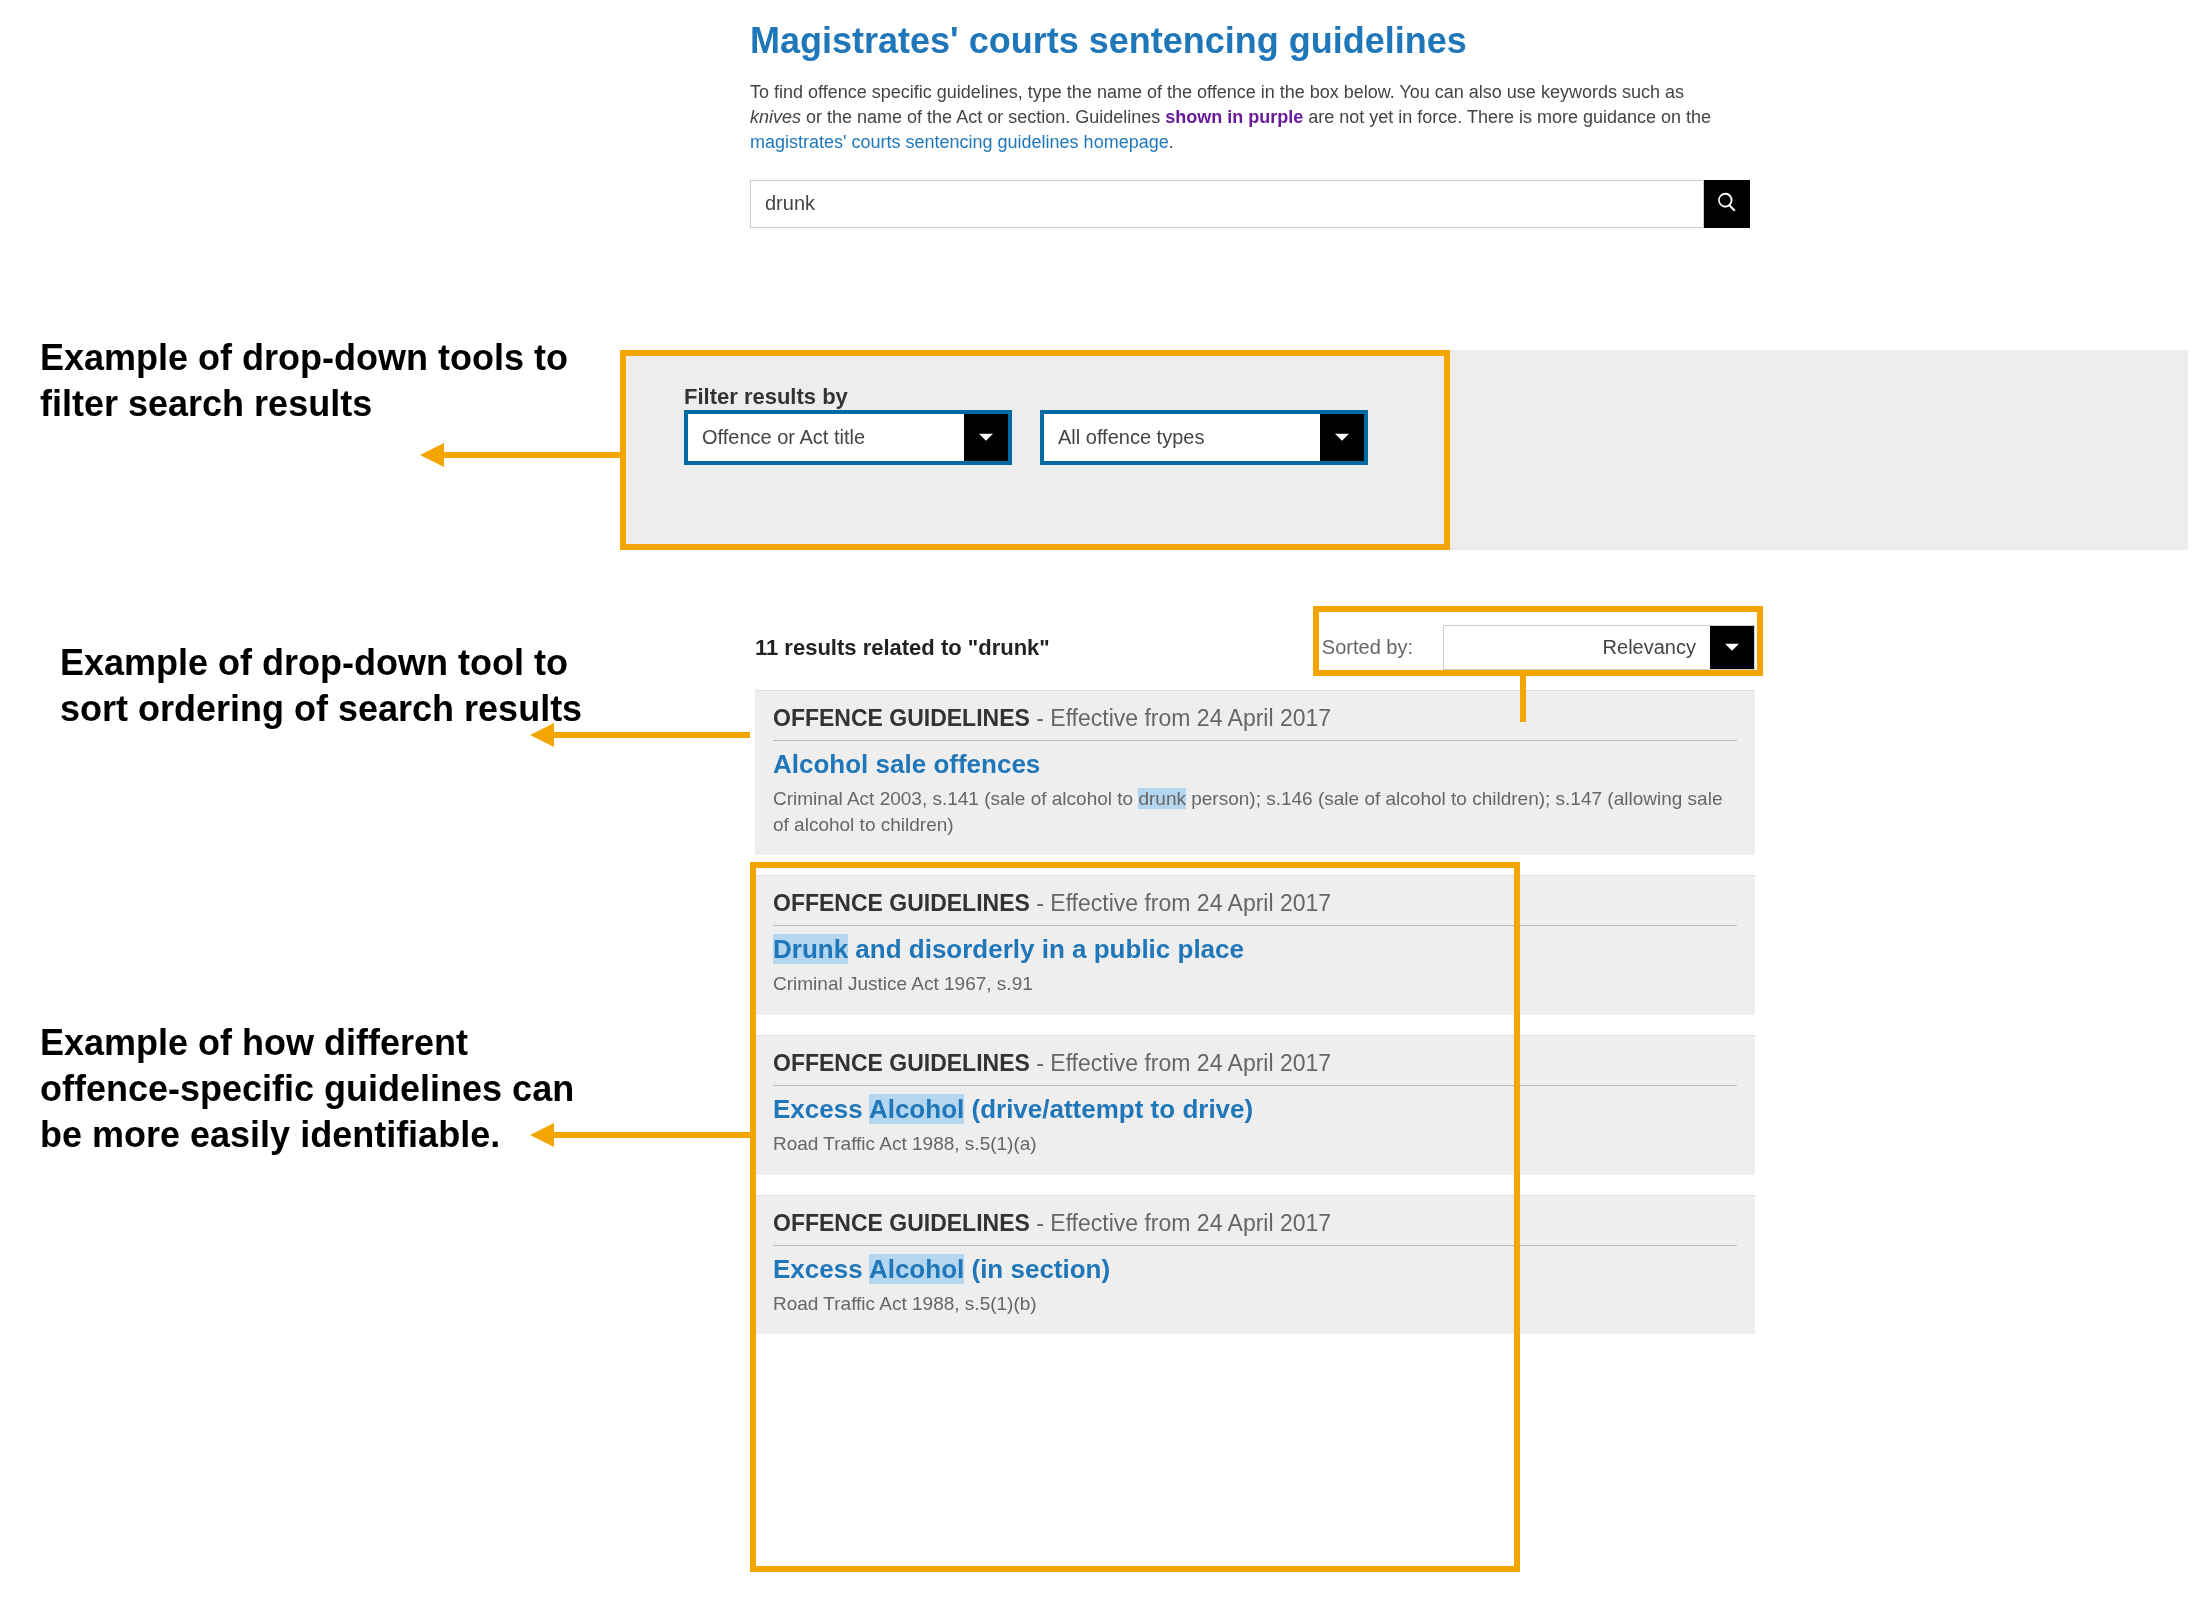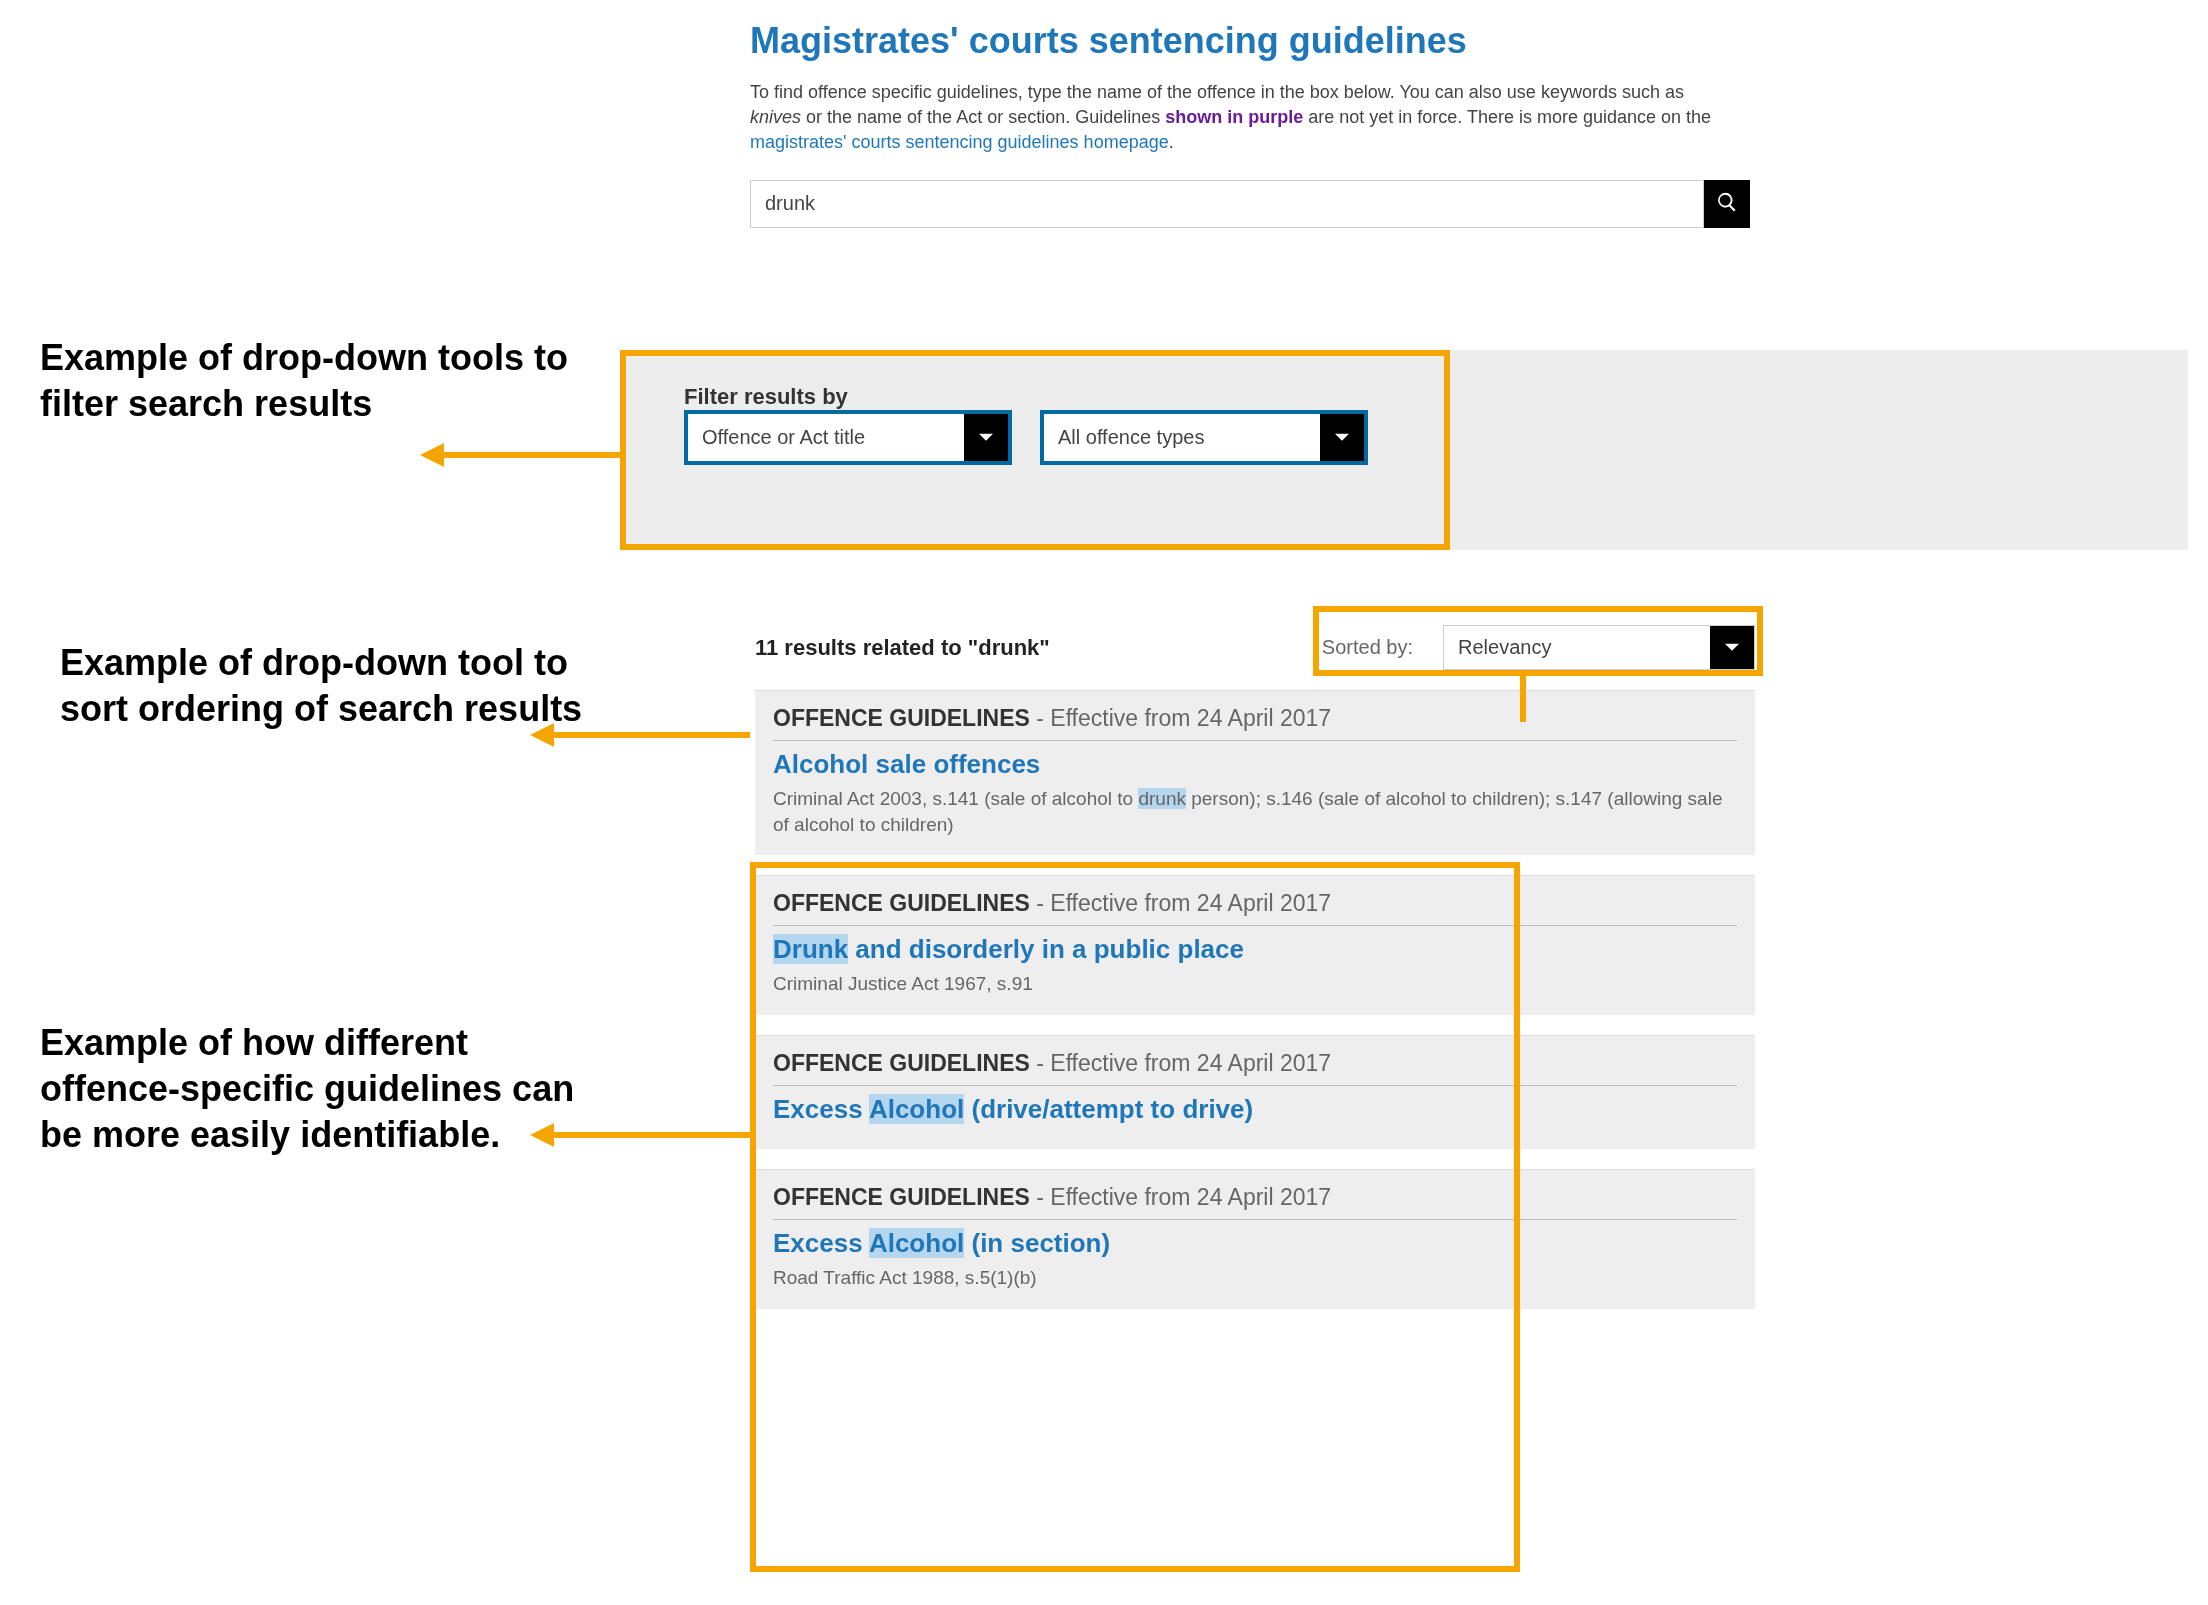--- a/index.html
+++ b/index.html
@@ -66,21 +66,21 @@
   .dropdown-btn svg{fill:#fff;}
   .results-head{
     position:absolute;
     left:755px; top:625px; right:20px;
     display:flex;align-items:center;justify-content:space-between;
     font-size:22px;color:#222;font-weight:700;
     width:1000px;
   }
   .sort-box{display:flex;align-items:center;gap:30px;font-weight:400;color:#666;font-size:20px;}
   .sort-dropdown{display:flex;border:1px solid #ccc;background:#fff;width:310px;}
-  .sort-dropdown-label{flex:1;padding:10px 14px;font-size:20px;color:#444;}
+  .sort-dropdown-label{flex:1;padding:10px 14px;font-size:20px;color:#444;text-align:right;}
   .results{
     position:absolute;
     left:755px; top:690px; right:20px;
     width:1000px;
   }
   .card{
     background:#eee;
     border-top:1px solid #ddd;
     padding:14px 18px 18px 18px;
     margin-bottom:20px;
@@ -185,20 +185,21 @@
     <div class="card-desc"><span>Criminal Act 2003, s.141 (sale of alcohol to </span><span class="hl">drunk</span><span> person); s.146 (sale of alcohol to children); s.147 (allowing sale of alcohol to children)</span></div>
   </div>
   <div class="card">
     <div class="card-head"><b>OFFENCE GUIDELINES</b><span> - Effective from 24 April 2017</span></div>
     <div class="card-title"><span></span><span class="hl">Drunk</span><span> and disorderly in a public place</span></div>
     <div class="card-desc"><span>Criminal Justice Act 1967, s.91</span></div>
   </div>
   <div class="card">
     <div class="card-head"><b>OFFENCE GUIDELINES</b><span> - Effective from 24 April 2017</span></div>
     <div class="card-title"><span>Excess </span><span class="hl">Alcohol</span><span> (drive/attempt to drive)</span></div>
+    <div class="card-desc"><span>Road Traffic Act 1988, s.5(1)(a)</span></div>
   </div>
   <div class="card">
     <div class="card-head"><b>OFFENCE GUIDELINES</b><span> - Effective from 24 April 2017</span></div>
     <div class="card-title"><span>Excess </span><span class="hl">Alcohol</span><span> (in section)</span></div>
     <div class="card-desc"><span>Road Traffic Act 1988, s.5(1)(b)</span></div>
   </div>
 </div>
 
 <div class="anno anno1">Example of drop-down tools to filter search results</div>
 <div class="anno anno2">Example of drop-down tool to sort ordering of search results</div>

